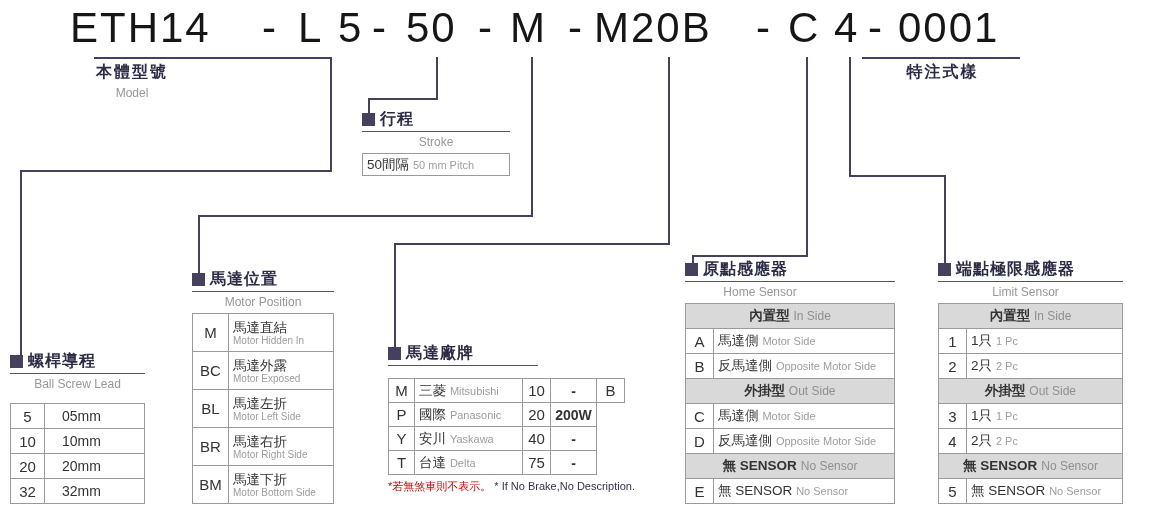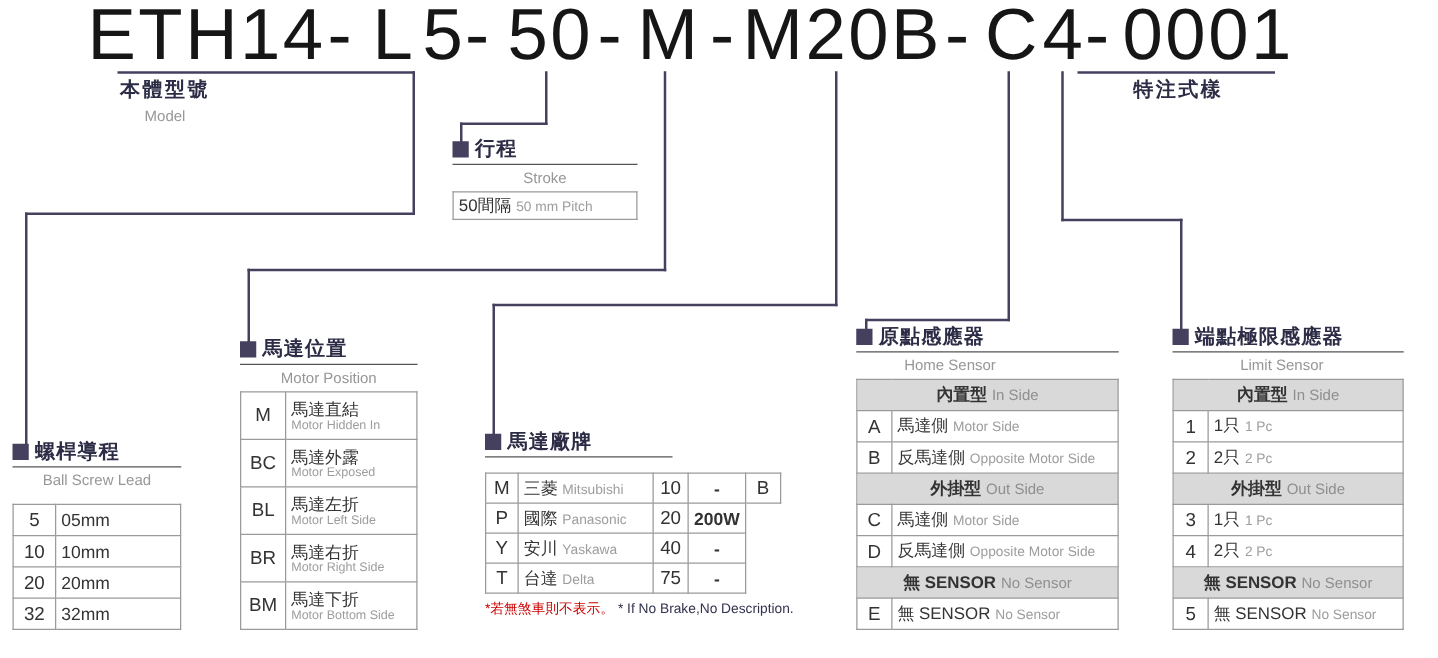--- a/index.html
+++ b/index.html
@@ -1,20 +1,20 @@
 <!DOCTYPE html>
 <html><head>
 <meta charset="utf-8">
 <style>
   *{margin:0;padding:0;box-sizing:border-box}
   body{background:#fff;font-family:"Liberation Sans",sans-serif}
   .canvas{position:relative;width:1150px;height:526px;background:#fff;overflow:hidden}
 
   
-  .seg{position:absolute;top:0;height:64px;line-height:56px;font-size:58px;letter-spacing:2px;color:#161616;white-space:nowrap}
+  .seg{position:absolute;top:0;height:64px;line-height:56px;font-size:42px;letter-spacing:2px;color:#161616;white-space:nowrap}
   .s0{left:70px}.s1{left:262px}.s2{left:298px}.s3{left:338px}.s4{left:372px}
   .s5{left:406px}.s6{left:478px}.s7{left:510px}.s8{left:568px}.s9{left:594px}
   .s10{left:756px}.s11{left:788px}.s12{left:834px}.s13{left:868px}.s14{left:898px}
 
   
   .cline{position:absolute;background:#46405f}
 
   
   .section,.plain-sec{position:absolute}
   .sec-head{display:flex;align-items:center;gap:5px;height:24px;border-bottom:1px solid #555}
@@ -35,21 +35,21 @@
   .grp{text-align:center}
   .g-zh{color:#333;font-weight:bold;font-size:13.5px}
   .g-en{color:#8f8f8f;font-size:12px}
   .dk{color:#333;font-size:13.5px}
   .gy{color:#9d9d9d;font-size:11px}
   .zh-line{display:block;font-size:13.5px;color:#333;line-height:15px;padding-top:1px}
   .sub{display:block;font-size:10px;color:#9d9d9d;line-height:11px}
   .tbl-stroke{width:148px}.tbl-stroke td{height:22px}
   .tbl-mpos{width:142px}.tbl-mpos td{height:38px}
   .tbl-lead{width:135px;margin-top:12px}.tbl-lead td{height:25px}
-  .tbl-lead td.val{padding-left:4px}
+  .tbl-lead td.val{padding-left:17px}
   .tbl-brand{width:236px;margin-top:12px}.tbl-brand td{height:24px}
   .watt{text-align:center;font-weight:bold;font-size:13.5px}
   .noborder{border:none !important;background:#fff}
   .tbl-home{width:210px}.tbl-limit{width:185px}
   .tbl-sensor td{height:25px}
   .footnote{margin-top:4px;font-size:11px;white-space:nowrap}
   .fn-red{color:#cc0000}
   .fn-dk{color:#33334f}
 </style>
 </head>

